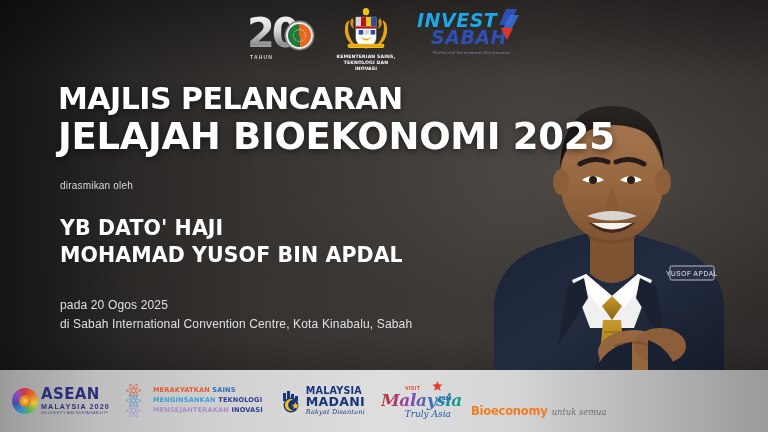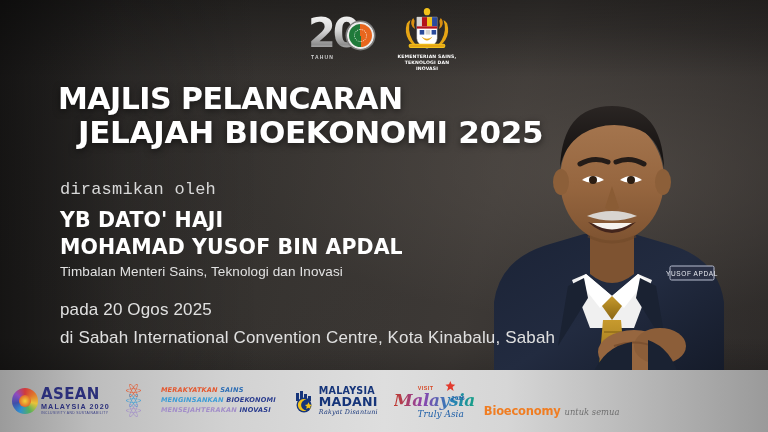--- a/index.html
+++ b/index.html
@@ -96,46 +96,44 @@
   .headline{
     position:absolute; left:58px; top:84px; z-index:6;
   }
   .headline .h1{
     font-size:30px; font-weight:bold; color:#ffffff;
     letter-spacing:-0.5px; line-height:1.0;
     font-family:"DejaVu Sans", sans-serif;
     text-shadow:0 2px 7px rgba(0,0,0,.55);
   }
   .headline .h2{
-    font-size:31px; font-weight:bold; color:#ffffff;
+    font-size:37px; font-weight:bold; color:#ffffff;
     letter-spacing:-0.3px; line-height:1.22;
     font-family:"DejaVu Sans", sans-serif;
     text-shadow:0 2px 7px rgba(0,0,0,.55);
-    margin-left:20px;
   }
 
   
   .body-block{ position:absolute; left:60px; top:180px; z-index:6; }
   .b-kicker{
-    font-size:17px; color:#d8d8d8; font-weight:400; letter-spacing:.2px;
-    margin-bottom:8px;
-    font-family:Liberation Mono, monospace;
+    font-size:10px; color:#d8d8d8; font-weight:400; letter-spacing:.2px;
+    margin-bottom:24px;
   }
   .b-name1, .b-name2{
     font-size:20.5px; font-weight:bold; color:#ffffff;
     letter-spacing:.1px; line-height:1.32;
     font-family:"DejaVu Sans", sans-serif;
   }
   .b-role{
     margin-top:3px;
     font-size:13.5px; color:#e2e2e2; letter-spacing:.1px; font-weight:400;
   }
   .b-when{ position:absolute; left:60px; top:296px; z-index:6; }
   .b-date, .b-venue{
-    font-size:17px; color:#e0e0e0; line-height:1.62; letter-spacing:.15px;
+    font-size:12px; color:#e0e0e0; line-height:1.62; letter-spacing:.15px;
   }
 
   
   .portrait{
     position:absolute; right:-6px; bottom:52px;
     width:300px; height:340px; z-index:4;
   }
   .portrait svg{ display:block; width:100%; height:100%; }
 
   
@@ -162,21 +160,21 @@
   .asean .atxt .a1{
     font-size:15px; font-weight:bold; color:#2b2f7a; letter-spacing:.4px;
     line-height:.96; font-family:"DejaVu Sans", sans-serif;
   }
   .asean .atxt .a2{
     font-size:7.2px; font-weight:bold; color:#2b2f7a; letter-spacing:1.1px; line-height:1.25;
   }
   .asean .atxt .a3{ font-size:3.4px; color:#3a3f86; letter-spacing:.35px; }
 
   
-  .mosti{ display:flex; align-items:center; gap:20px;font-style:italic; }
+  .mosti{ display:flex; align-items:center; gap:12px; }
   .mosti .atoms{ display:flex; flex-direction:column; gap:1px; }
   .mosti .atom{ width:15px; height:9px; position:relative; }
   .mosti .atom i{
     position:absolute; inset:0; border-radius:50%;
     border:1.3px solid currentColor;
   }
   .mosti .atom i:nth-child(1){ transform:rotate(0deg) scale(1,.46); }
   .mosti .atom i:nth-child(2){ transform:rotate(60deg) scale(1,.46); }
   .mosti .atom i:nth-child(3){ transform:rotate(-60deg) scale(1,.46); }
   .mosti .slg div{
@@ -307,20 +305,30 @@
         <path d="M48 62 q12 10 24 0 q-12 18 -24 0z" fill="#e6a515"></path>
         <rect x="20" y="78" width="80" height="9" rx="4" fill="#f2c21a"></rect>
         <rect x="22" y="80" width="76" height="5" rx="2" fill="#e6a515"></rect>
       </svg>
       <div class="mintext">
         <div>KEMENTERIAN SAINS,</div>
         <div>TEKNOLOGI DAN INOVASI</div>
       </div>
     </div>
 
+    <div class="invest" style="position:relative;">
+      <svg style="position:absolute;right:2px;top:0;width:26px;height:34px;" viewBox="0 0 26 34">
+        <path d="M13 1 L24 1 L16 17 L6 17 Z" fill="#2f4fb5"></path>
+        <path d="M17 7 L26 7 L18 22 L9 22 Z" fill="#3a6fd8" opacity=".85"></path>
+        <path d="M8 20 L20 20 L14 32 Z" fill="#e0342a"></path>
+      </svg>
+      <div class="l1">INVEST</div>
+      <div class="l2">SABAH</div>
+      <div class="tag">Preferred Investment Destination</div>
+    </div>
 
   </div>
 
   <div class="portrait">
     <svg viewBox="0 0 300 340" preserveAspectRatio="xMidYMax meet">
       <defs>
         <linearGradient id="suit" x1="0" y1="0" x2="1" y2="1">
           <stop offset="0%" stop-color="#1b2336"></stop>
           <stop offset="50%" stop-color="#222b40"></stop>
           <stop offset="100%" stop-color="#141a28"></stop>
@@ -398,21 +406,20 @@
 
   <div class="headline">
     <div class="h1">MAJLIS PELANCARAN</div>
     <div class="h2">JELAJAH BIOEKONOMI 2025</div>
   </div>
 
   <div class="body-block">
     <div class="b-kicker">dirasmikan oleh</div>
     <div class="b-name1">YB DATO' HAJI</div>
     <div class="b-name2">MOHAMAD YUSOF BIN APDAL</div>
-    <div class="b-role">Timbalan Menteri Sains, Teknologi dan Inovasi</div>
   </div>
 
   <div class="b-when">
     <div class="b-date">pada 20 Ogos 2025</div>
     <div class="b-venue">di Sabah International Convention Centre, Kota Kinabalu, Sabah</div>
   </div>
 
   <div class="bottombar">
     <div class="bb-inner">
 
@@ -438,21 +445,21 @@
               <i></i>
             </div>
           <div class="atom" style="color:#a38fc9">
               <i></i>
               <i></i>
               <i></i>
             </div>
         </div>
         <div class="slg">
           <div class="s1"><span>MERAKYATKAN </span><b>SAINS</b></div>
-          <div class="s2"><span>MENGINSANKAN </span><b>BIOEKONOMI</b></div>
+          <div class="s2"><span>MENGINSANKAN </span><b>TEKNOLOGI</b></div>
           <div class="s3"><span>MENSEJAHTERAKAN </span><b>INOVASI</b></div>
         </div>
       </div>
 
       <div class="bb-item madani">
         <svg class="mk" viewBox="0 0 24 24">
           <path d="M4 4 h3 v8 h-3z M8 2 h3 v10 h-3z M12 5 h3 v7 h-3z M16 7 h3 v5 h-3z" fill="#16357a"></path>
           <circle cx="12" cy="16" r="7.5" fill="#16357a"></circle>
           <path d="M14.5 10.6 a6 6 0 1 0 0 10.8 a4.6 4.6 0 1 1 0 -10.8z" fill="#f2c21a"></path>
           <path d="M16.5 13.2 l1.1 2.4 l2.5 .3 l-1.9 1.7 l.6 2.5 l-2.3 -1.3 l-2.3 1.3 l.6 -2.5 l-1.9 -1.7 l2.5 -.3z" fill="#f2c21a"></path>

